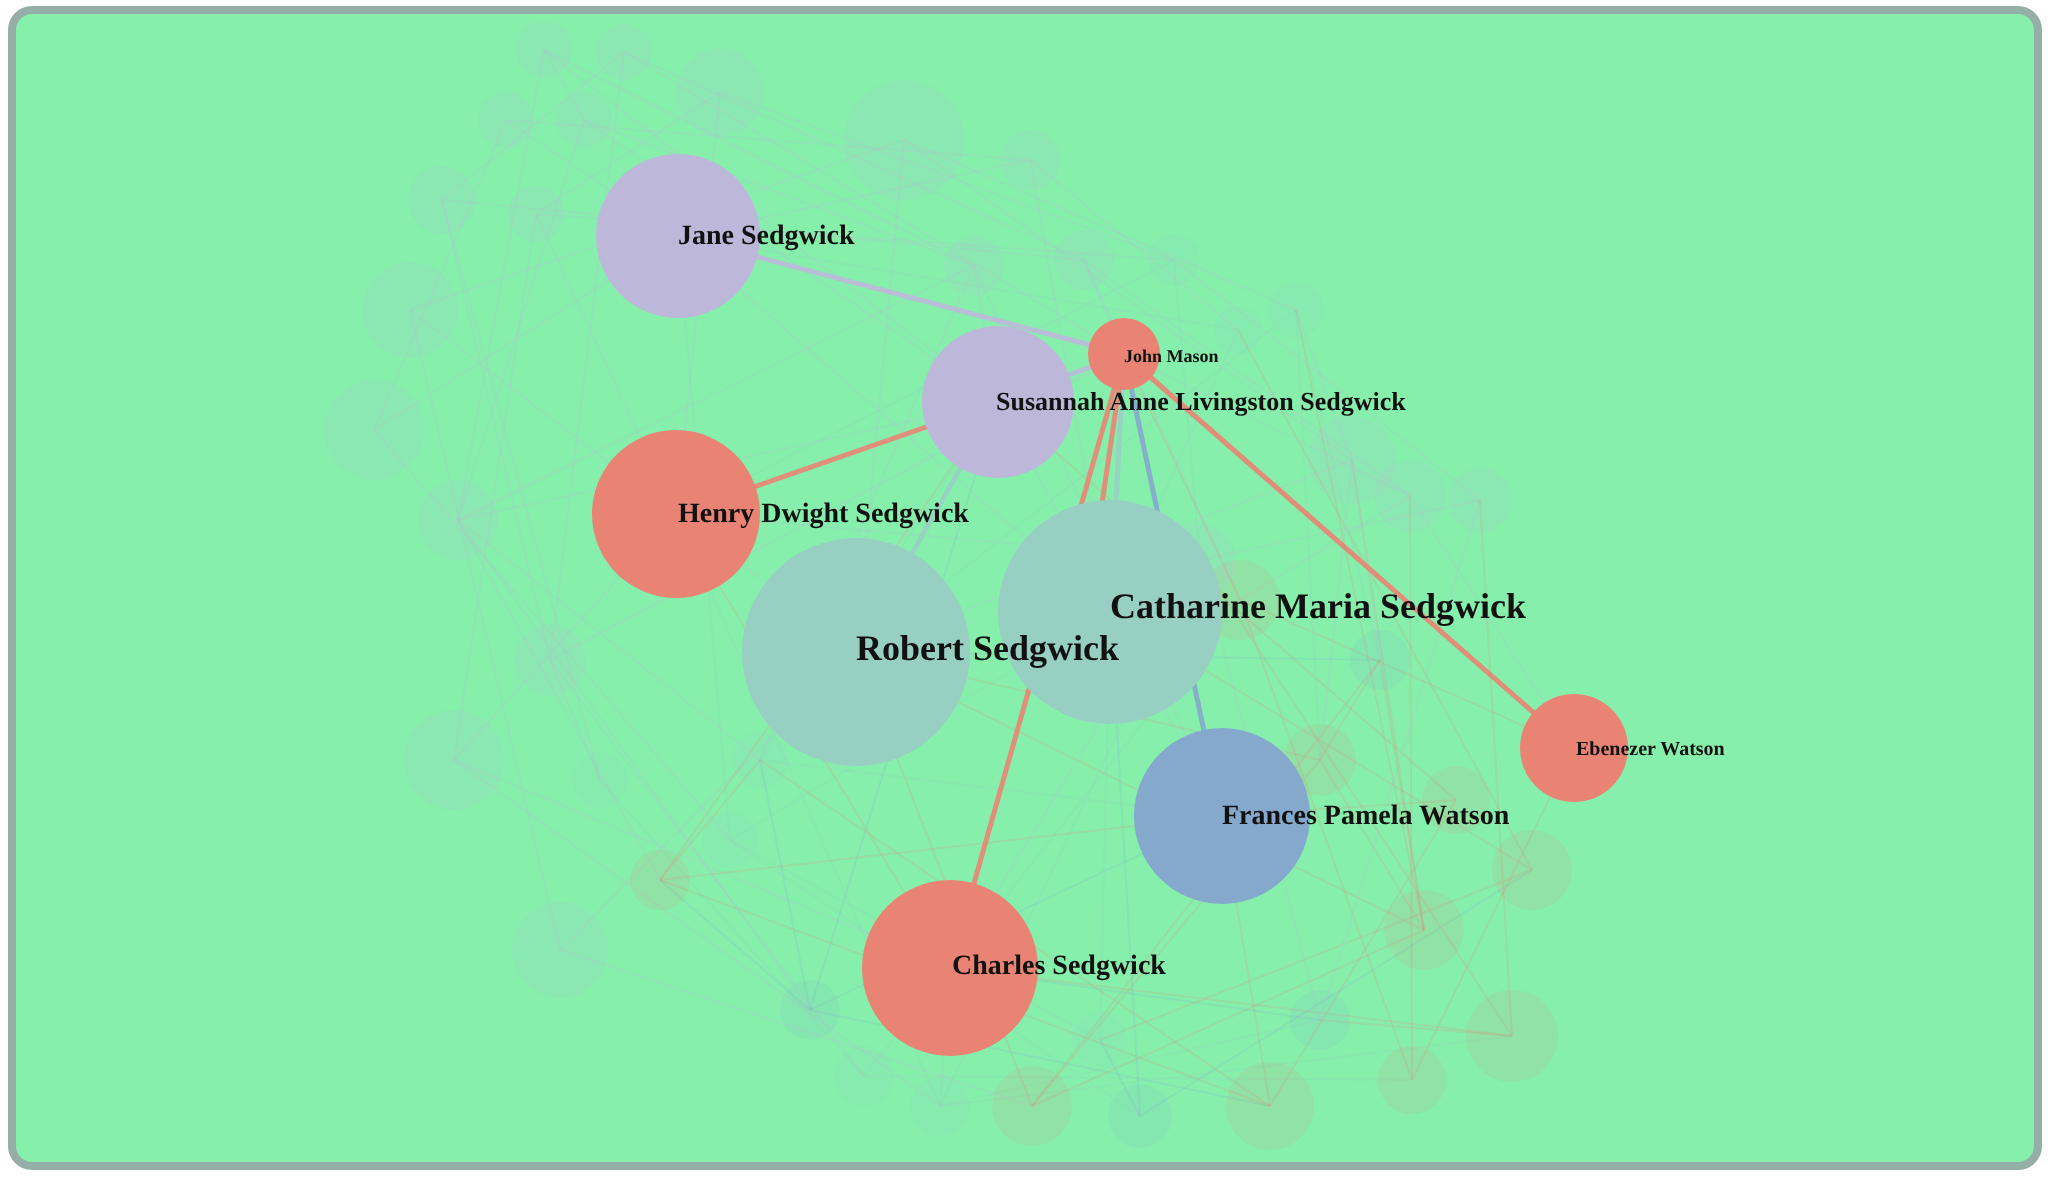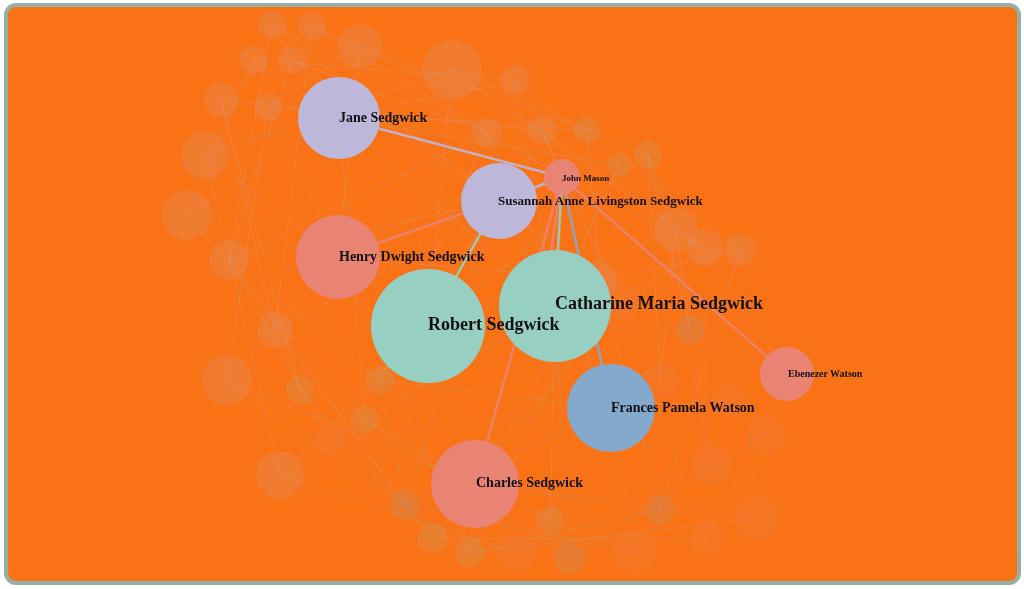--- a/index.html
+++ b/index.html
@@ -1,19 +1,19 @@
 <!DOCTYPE html>
 <html><head>
 <meta charset="utf-8">
 <style>
   html, body { margin: 0; padding: 0; background: #ffffff; }
   body { width: 1024px; height: 589px; overflow: hidden; font-family: "Liberation Serif", serif; }
   .frame {
     position: absolute; left: 4px; top: 3px; width: 1009px; height: 574px;
-    border: 4px solid #95aea8; border-radius: 12px; background: #f97316; overflow: hidden;
+    border: 4px solid #95aea8; border-radius: 12px; background: #86efac; overflow: hidden;
   }
   svg { position: absolute; left: 0; top: 0; }
   .label { font-family: "Liberation Serif", serif; font-weight: bold; fill: #111; }
 </style>
 </head>
 <body>
 
 <div class="frame">
   <svg id="graph" width="1009" height="574" viewBox="8 7 1009 574">
     <g id="bg-edges">

